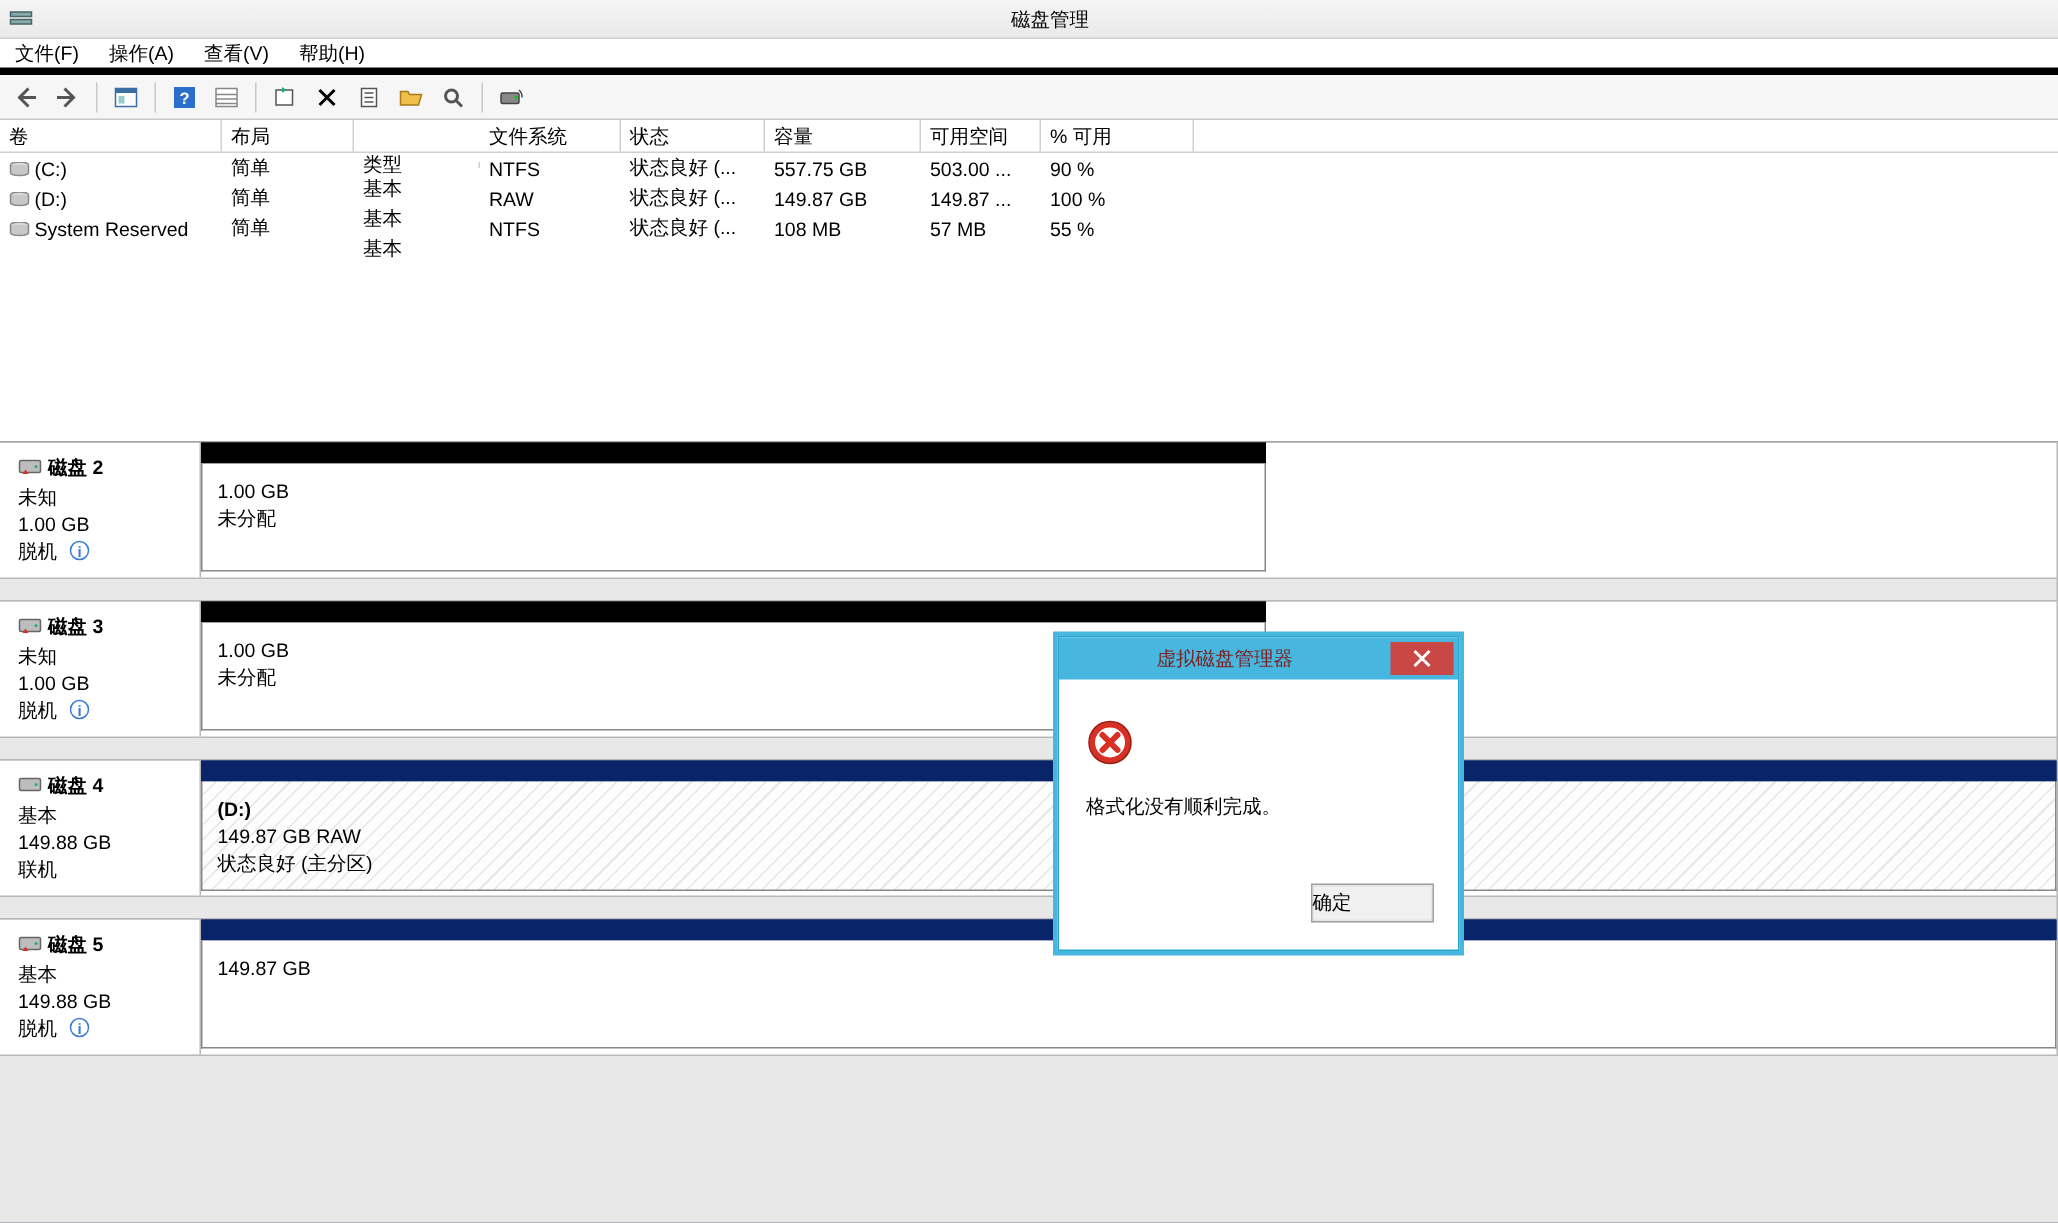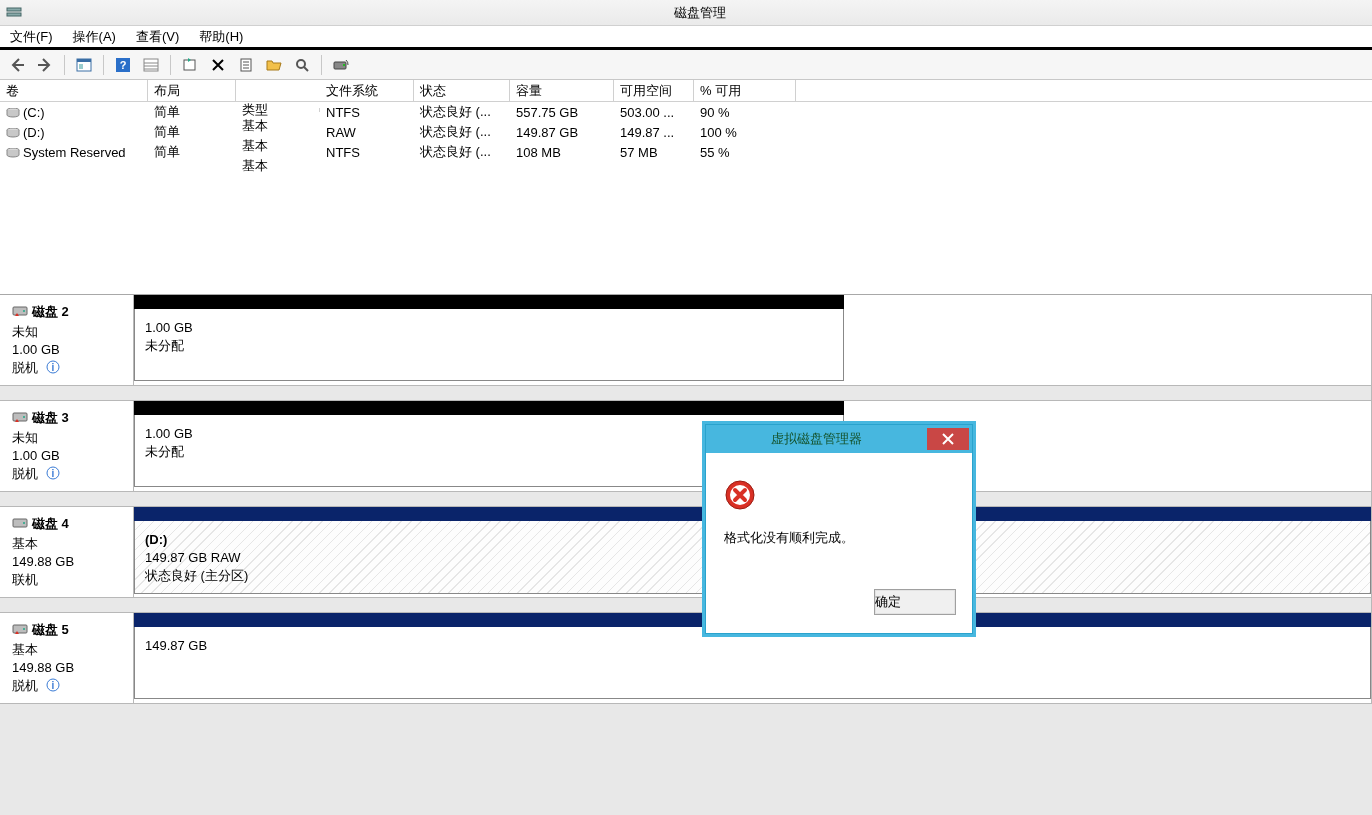--- a/index.html
+++ b/index.html
@@ -8,22 +8,22 @@
     font-size:13px; color:#000; background:#e8e8e8; overflow:hidden;
     -webkit-font-smoothing:antialiased; }
 
   
   .titlebar { height:26px; background:linear-gradient(#f4f4f4,#eaeaea);
     display:flex; align-items:center; border-bottom:1px solid #d0d0d0; }
   .titlebar .icon { width:16px; height:16px; margin:0 6px; }
   .titlebar .title { flex:1; text-align:center; font-size:13px; color:#000; }
 
   
-  .menubar { height:24px; background:#fff; border-bottom:3px solid #000000;
-    display:flex; align-items:flex-start; padding:0 6px; gap:12px; }
+  .menubar { height:24px; background:#fff; border-bottom:5px solid #000000;
+    display:flex; align-items:center; padding:0 6px; gap:12px; }
   .menubar span { padding:2px 4px; cursor:default; }
 
   
   .toolbar { height:30px; background:#f6f6f6; border-bottom:1px solid #c8c8c8;
     display:flex; align-items:center; padding:0 6px; gap:6px; }
   .tb-sep { width:1px; height:20px; background:#c8c8c8; margin:0 2px; }
   .tb-btn { width:22px; height:22px; display:flex; align-items:center;
     justify-content:center; border:1px solid transparent; }
   .tb-btn svg { width:16px; height:16px; }
 
@@ -63,21 +63,21 @@
   .part-body.hatch { background:repeating-linear-gradient(135deg,
     #fdfdfd 0 6px,#e6e6e6 6px 7px); }
   .disk-gap { height:15px; background:#e8e8e8;
     border-bottom:1px solid #b8b8b8; border-right:1px solid #b8b8b8; }
 
   
   .dlg { position:absolute; left:705px; top:424px; width:268px; height:210px;
     background:#fff; border:1px solid #2aa3cd; box-shadow:0 0 0 3px #47b7df;
     z-index:50; }
   .dlg-title { height:28px; background:#47b7df; display:flex; align-items:center; }
-  .dlg-title span { flex:1; text-align:center; color:#14532d; font-size:13px; }
+  .dlg-title span { flex:1; text-align:center; color:#7f1d1d; font-size:13px; }
   .dlg-close { width:42px; height:22px; margin-right:3px;
     background:#c94745; display:flex; align-items:center; justify-content:center; }
   .dlg-close svg { width:12px; height:12px; }
   .dlg-body { display:flex; padding:26px 18px 8px 18px; gap:12px;flex-direction:column; }
   .dlg-body .dmsg { font-size:13px; padding-top:6px; }
   .dlg-foot { position:absolute; right:16px; bottom:18px; }
   .dlg-btn { width:82px; height:26px; background:#f0f0f0;
     border:1px solid #a0a0a0; text-align:left; line-height:24px;
     font-size:13px; box-shadow:0 0 0 1px #e3e3e3 inset; }
 

